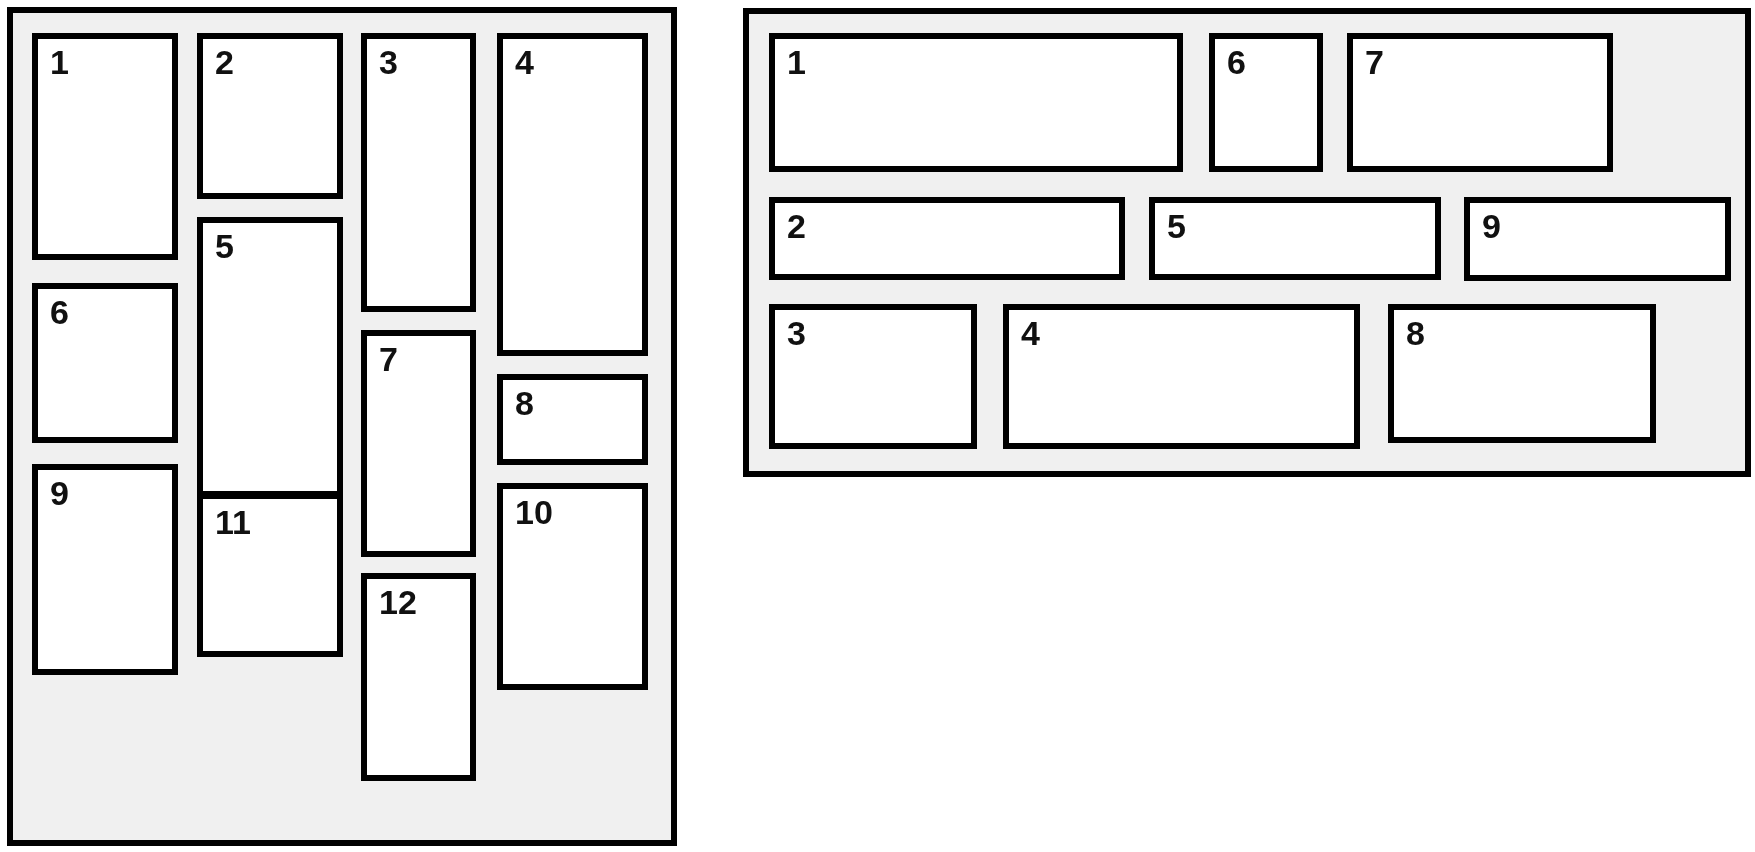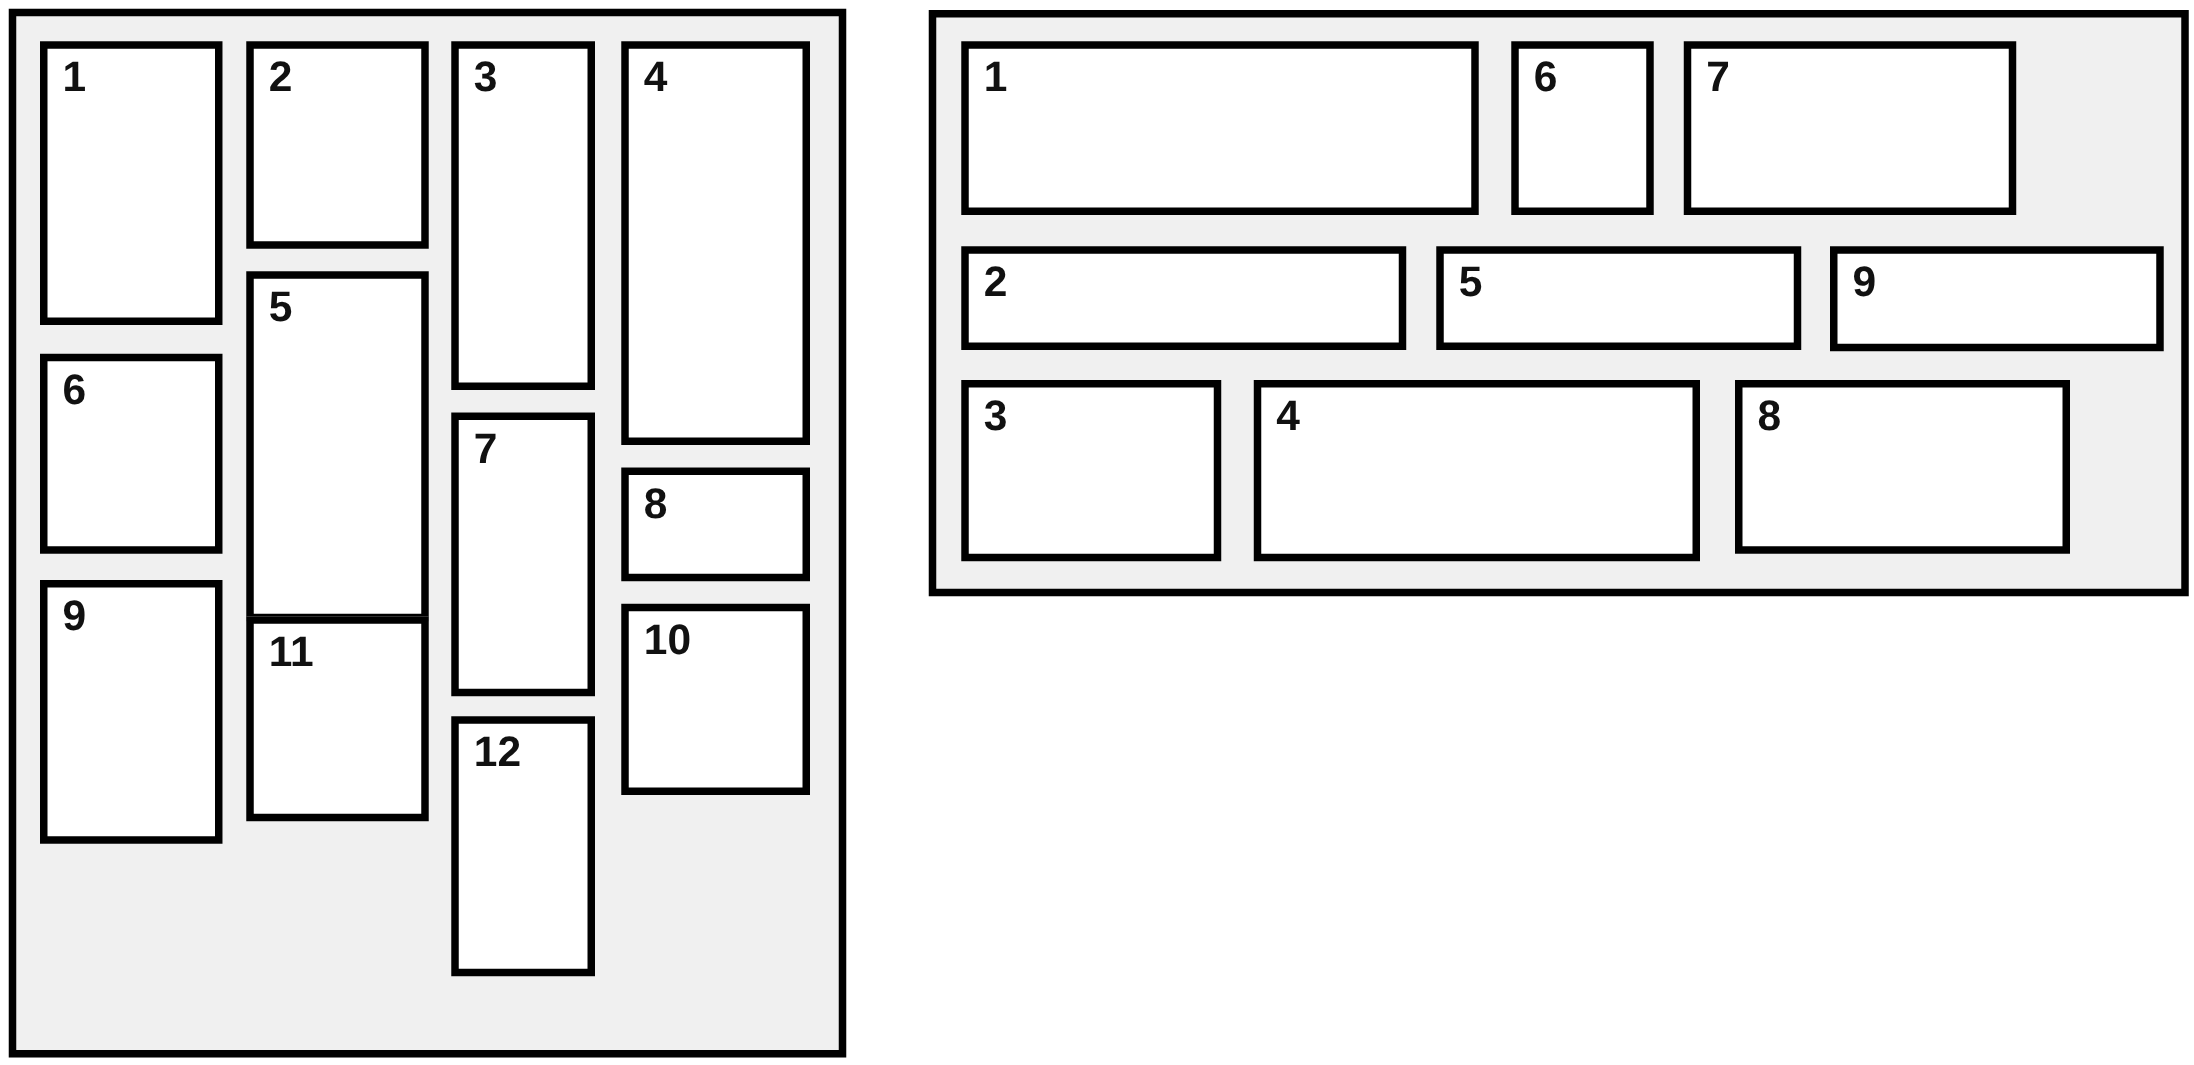--- a/index.html
+++ b/index.html
@@ -65,21 +65,21 @@
       </div>
       <div class="box" style="left: 348px; top: 317px; width: 115px; height: 227px;">
         <span class="box-label">7</span>
       </div>
       <div class="box" style="left: 484px; top: 361px; width: 151px; height: 91px;">
         <span class="box-label">8</span>
       </div>
       <div class="box" style="left: 19px; top: 451px; width: 146px; height: 211px;">
         <span class="box-label">9</span>
       </div>
-      <div class="box" style="left: 484px; top: 470px; width: 151px; height: 153px;">
+      <div class="box" style="left: 484px; top: 470px; width: 151px; height: 207px;">
         <span class="box-label">10</span>
       </div>
       <div class="box" style="left: 184px; top: 480px; width: 146px; height: 164px;">
         <span class="box-label">11</span>
       </div>
       <div class="box" style="left: 348px; top: 560px; width: 115px; height: 208px;">
         <span class="box-label">12</span>
       </div>
     </div>
   <div class="panel" style="left: 743px; top: 8px; width: 1008px; height: 469px;">

